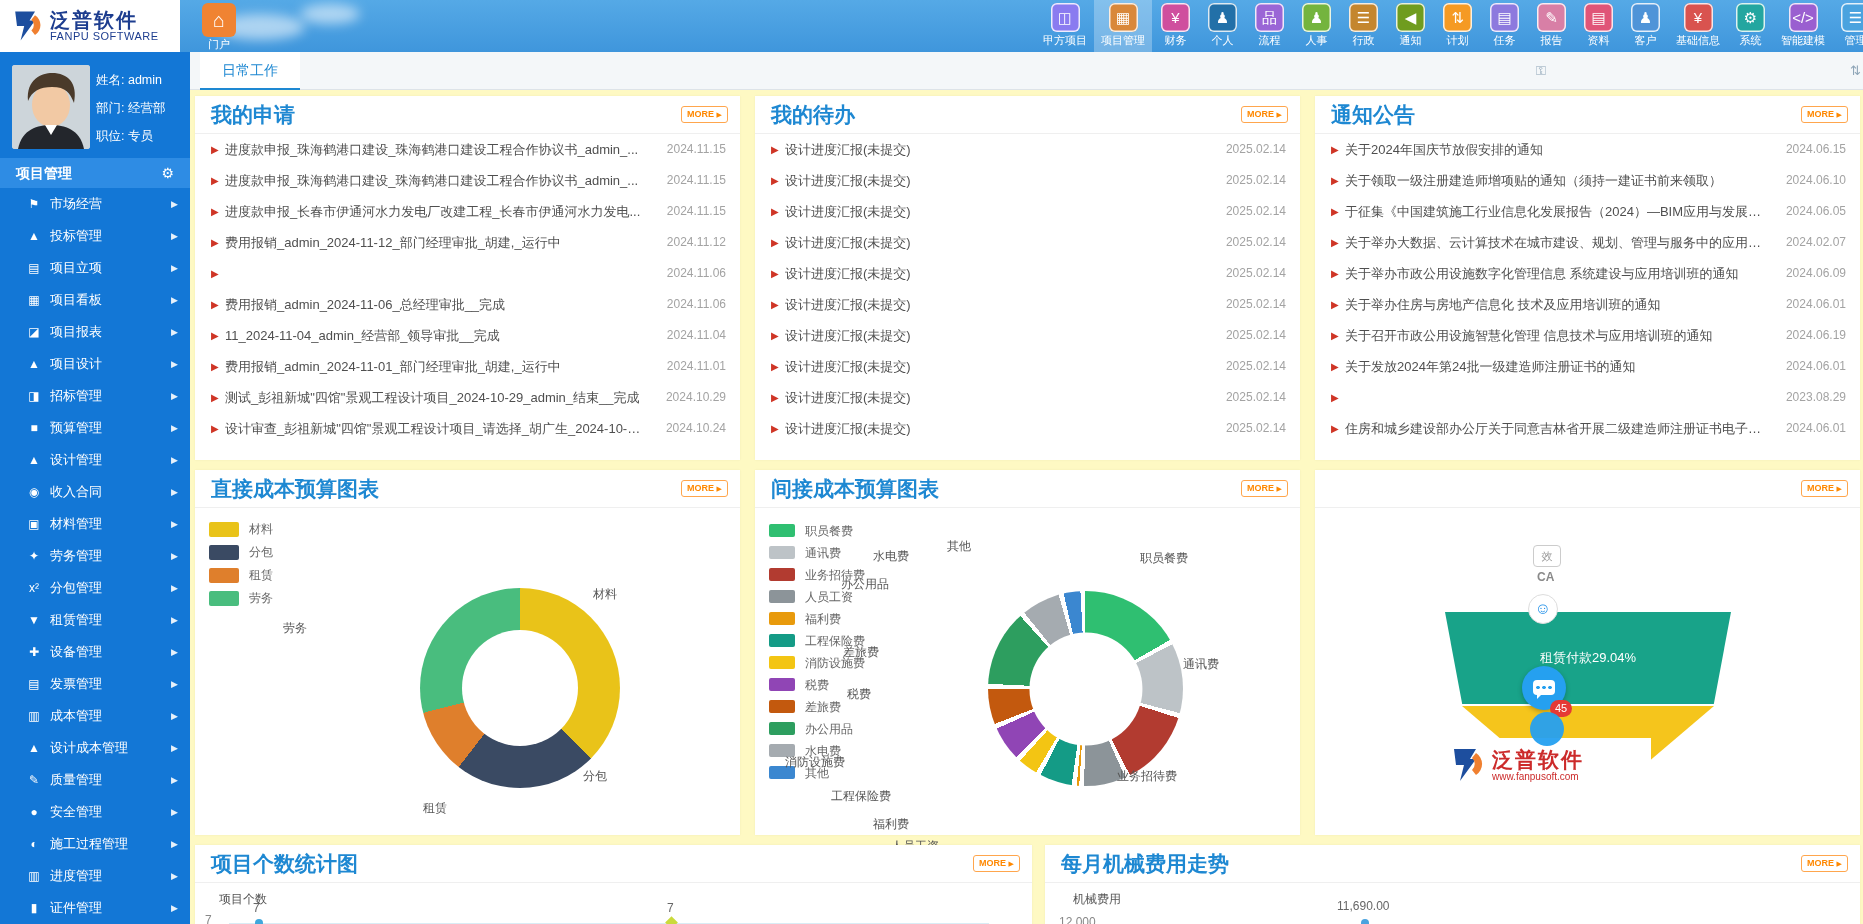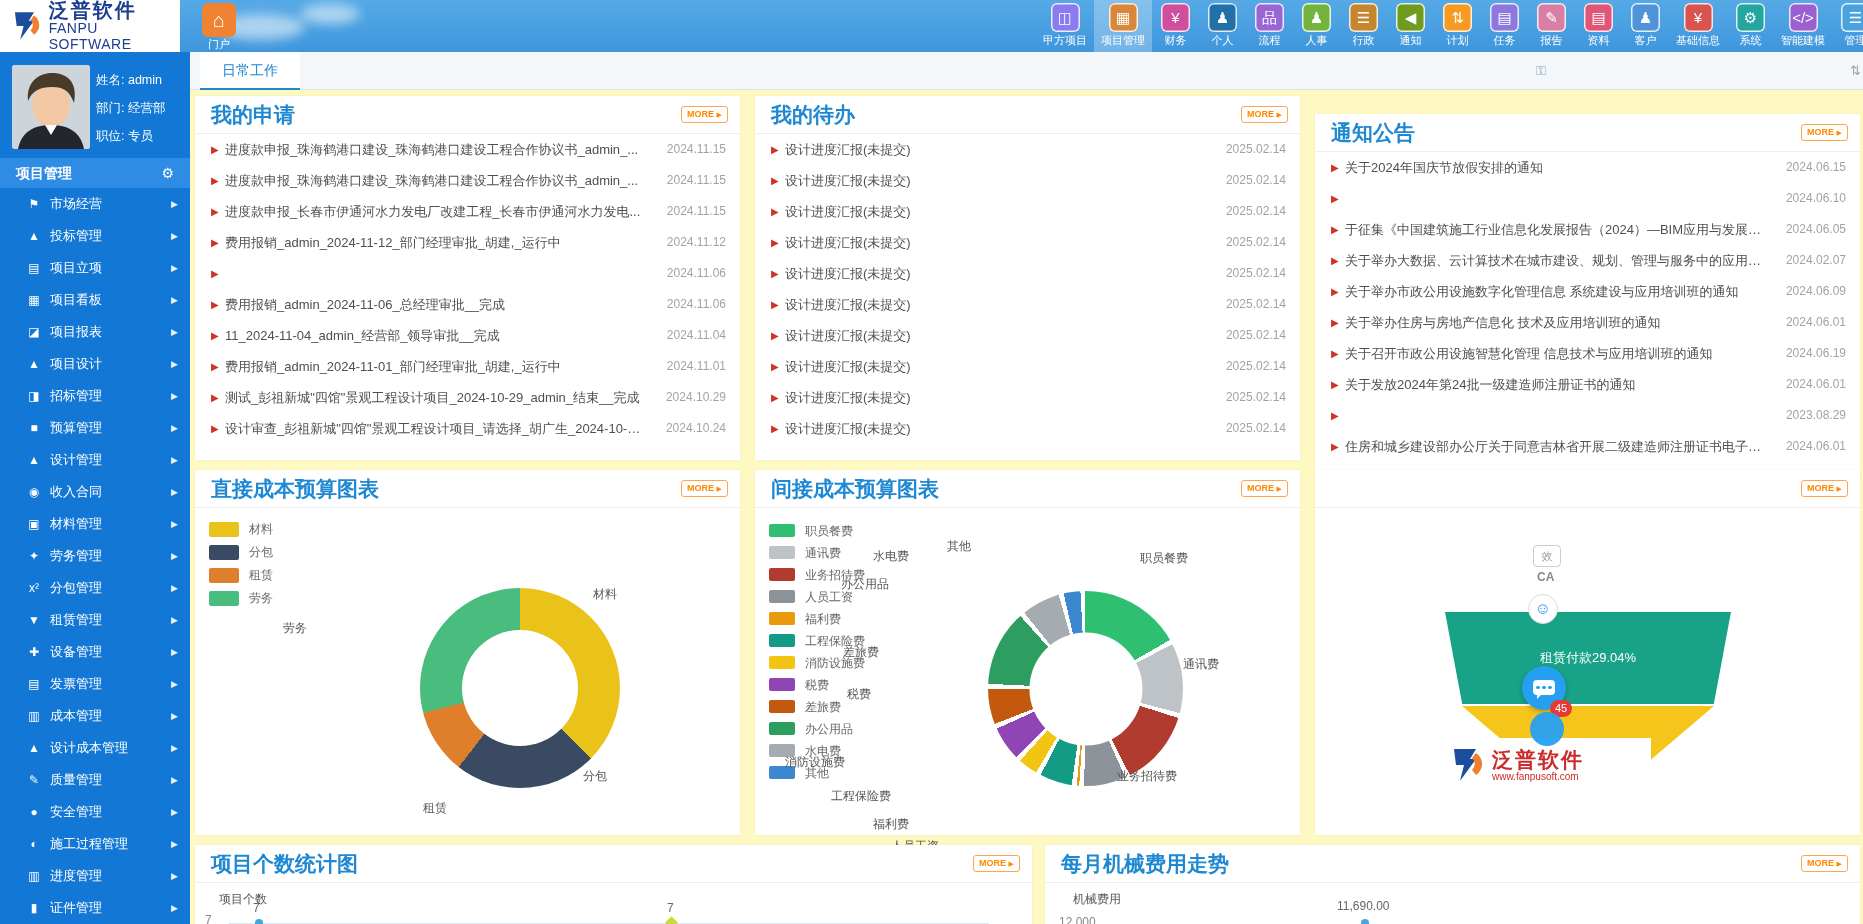--- a/index.html
+++ b/index.html
@@ -6,21 +6,21 @@
   *{box-sizing:border-box;font-family:"Liberation Sans","DejaVu Sans",sans-serif;}
   #page{position:relative;width:1863px;height:924px;overflow:hidden;background:#fef9c3;}
 
   
   #topbar{position:absolute;left:0;top:0;width:1863px;height:52px;
     background:linear-gradient(180deg,#55a9e6,#3f96dc);}
   .cloud{position:absolute;background:rgba(255,255,255,.55);border-radius:50%;filter:blur(6px);}
   #logo{position:absolute;left:0;top:0;width:180px;height:52px;background:#fff;
     display:flex;align-items:center;padding-left:8px;gap:6px;}
   #logo .cn{font-size:20px;font-weight:bold;color:#1d3d8f;letter-spacing:2px;line-height:20px;}
-  #logo .en{font-size:14px;color:#1d3d8f;letter-spacing:.5px;}
+  #logo .en{font-size:11px;color:#1d3d8f;letter-spacing:.5px;}
   #portal{position:absolute;left:196px;top:3px;width:46px;text-align:center;cursor:pointer;}
   #portal .p-icon{width:34px;height:34px;margin:0 auto;background:#f08332;border-radius:6px;
     color:#fff;font-size:20px;line-height:34px;}
   #portal .p-label{color:#fff;font-size:11px;margin-top:0px;}
   #topnav{position:absolute;right:-16px;top:0;height:52px;display:flex;}
   .nav-item{width:47px;padding-top:3px;text-align:center;cursor:pointer;flex:none;}
   .nav-item.wide{width:58px;}
   .nav-item.active{background:rgba(255,255,255,.28);}
   .nav-ic{width:29px;height:29px;margin:0 auto;border-radius:6px;color:#fff;font-size:15px;
     line-height:29px;text-align:center;box-shadow:inset 0 0 0 1.5px rgba(255,255,255,.85);}
@@ -513,35 +513,36 @@
         </div>
 
         <div class="row">
           <span class="bu">▶</span>
           <span class="tx">设计进度汇报(未提交)</span>
           <span class="dt">2025.02.14</span>
         </div>
       </div>
   </div>
 
-  <div class="panel" style="left:1315px;top:96px;width:545px;height:364px;margin-top:18px;">
+  <div class="panel" style="left:1315px;top:96px;width:545px;height:364px;">
     <div class="p-head">
       <span class="p-title">通知公告</span>
       <span class="more-btn"><span>MORE</span> <span class="tri">▶</span></span>
     </div>
     <div class="plist">
 
         <div class="row">
           <span class="bu">▶</span>
           <span class="tx">关于2024年国庆节放假安排的通知</span>
           <span class="dt">2024.06.15</span>
         </div>
 
         <div class="row">
           <span class="bu">▶</span>
+          <span class="tx">关于领取一级注册建造师增项贴的通知（须持一建证书前来领取）</span>
           <span class="dt">2024.06.10</span>
         </div>
 
         <div class="row">
           <span class="bu">▶</span>
           <span class="tx">于征集《中国建筑施工行业信息化发展报告（2024）—BIM应用与发展》材料...</span>
           <span class="dt">2024.06.05</span>
         </div>
 
         <div class="row">

